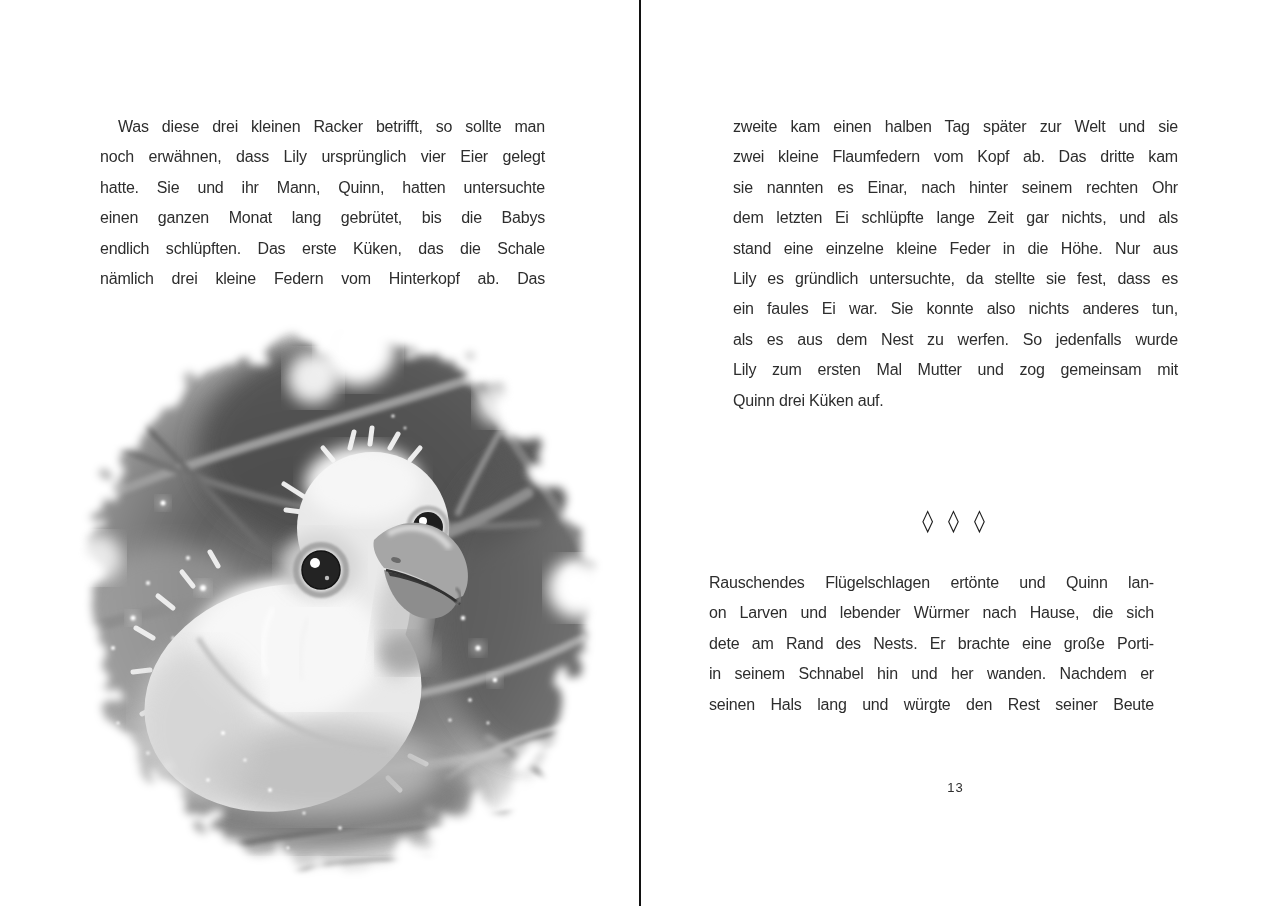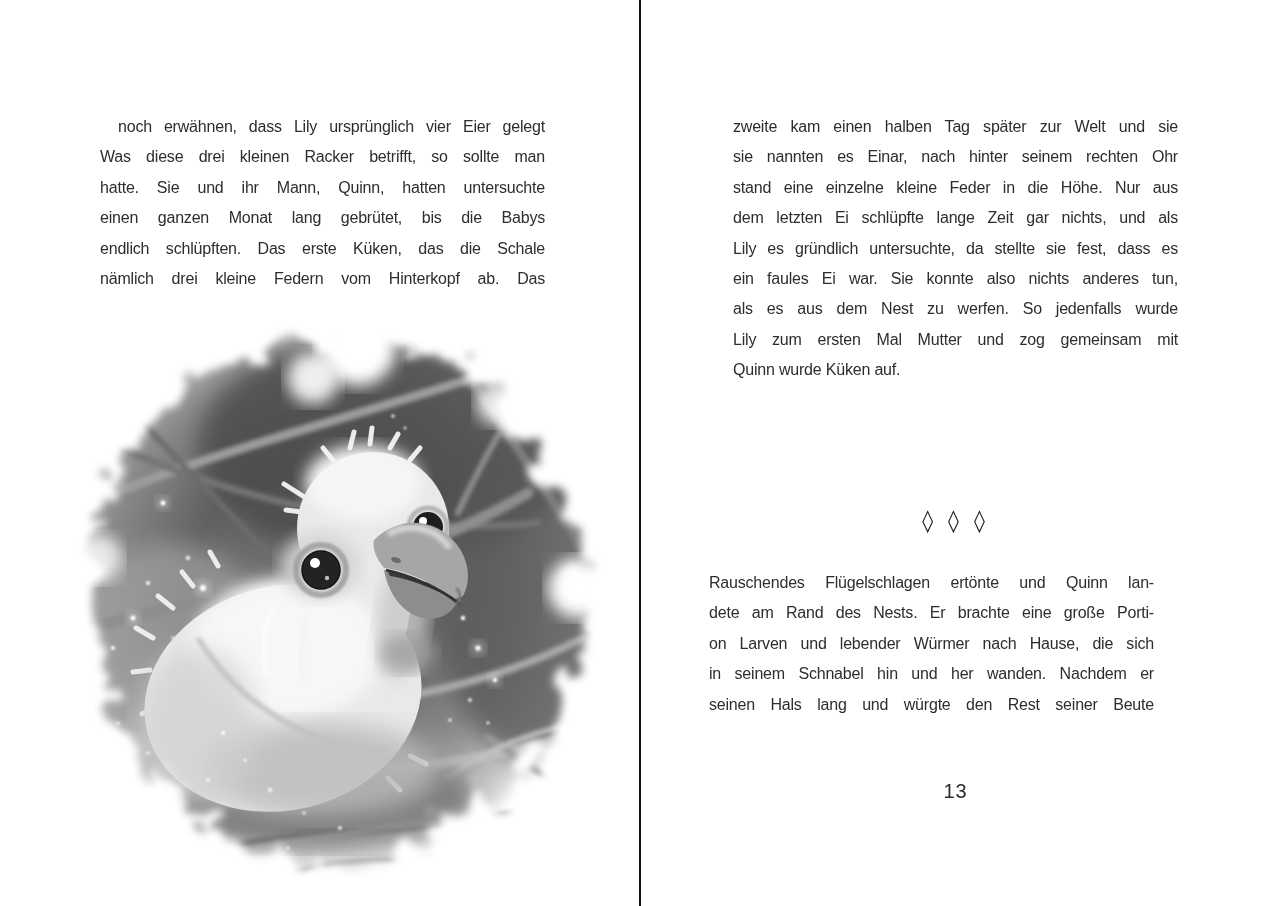--- a/index.html
+++ b/index.html
@@ -41,39 +41,39 @@
     font-family: "DejaVu Sans", sans-serif;
     font-size: 22px;
     letter-spacing: 4px;
     color: #1b1b1b;
   }
   .pagenum {
     position: absolute;
     left: 733px; top: 780px;
     width: 445px;
     text-align: center;
-    font-size: 20px;
+    font-size: 13px;
     letter-spacing: 1px;
     color: #2d2d2d;
   }
   .illustration {
     position: absolute;
     left: 58px; top: 308px;
     width: 560px; height: 598px;
   }
 </style>
 </head>
 <body>
 
 <div class="spread">
 
   <div>
     <div class="textblock left-text indent-first">
+        <div class="line j">Was diese drei kleinen Racker betrifft, so sollte man</div>
         <div class="line j">noch erwähnen, dass Lily ursprünglich vier Eier gelegt</div>
-        <div class="line j">Was diese drei kleinen Racker betrifft, so sollte man</div>
         <div class="line j">hatte. Sie und ihr Mann, Quinn, hatten untersuchte</div>
         <div class="line j">einen ganzen Monat lang gebrütet, bis die Babys</div>
         <div class="line j">endlich schlüpften. Das erste Küken, das die Schale</div>
         <div class="line j">nämlich drei kleine Federn vom Hinterkopf ab. Das</div>
       </div>
 
     <svg class="illustration" viewBox="0 0 560 598" role="img" aria-label="Greyscale painting of a fluffy baby chick with large dark eyes and a grey beak, sitting in a nest of criss-crossing twigs, surrounded by tiny sparkles, edges fading softly into the white page">
       <defs>
         <radialGradient id="bgG" cx="47%" cy="46%" r="56%">
           <stop offset="0" stop-color="#787878"></stop>
@@ -231,36 +231,37 @@
       <circle cx="520" cy="280" r="30" fill="#ffffff" filter="url(#b8)"></circle>
       <circle cx="40" cy="250" r="24" fill="#ffffff" opacity=".8" filter="url(#b8)"></circle>
     </svg>
   </div>
 
   <div class="gutter"></div>
 
   <div>
     <div class="textblock right-text">
         <div class="line j">zweite kam einen halben Tag später zur Welt und sie</div>
+        <div class="line j">zwei kleine Flaumfedern vom Kopf ab. Das dritte kam</div>
         <div class="line j">sie nannten es Einar, nach hinter seinem rechten Ohr</div>
+        <div class="line j">dem letzten Ei schlüpfte lange Zeit gar nichts, und als</div>
         <div class="line j">stand eine einzelne kleine Feder in die Höhe. Nur aus</div>
-        <div class="line j">dem letzten Ei schlüpfte lange Zeit gar nichts, und als</div>
         <div class="line j">Lily es gründlich untersuchte, da stellte sie fest, dass es</div>
         <div class="line j">ein faules Ei war. Sie konnte also nichts anderes tun,</div>
         <div class="line j">als es aus dem Nest zu werfen. So jedenfalls wurde</div>
         <div class="line j">Lily zum ersten Mal Mutter und zog gemeinsam mit</div>
-        <div class="line">Quinn wurde Küken auf.</div>
+        <div class="line">Quinn drei Küken auf.</div>
       </div>
 
     <div class="divider">◊ ◊ ◊</div>
 
     <div class="textblock right-text2">
         <div class="line j">Rauschendes Flügelschlagen ertönte und Quinn lan-</div>
+        <div class="line j">on Larven und lebender Würmer nach Hause, die sich</div>
         <div class="line j">dete am Rand des Nests. Er brachte eine große Porti-</div>
-        <div class="line j">on Larven und lebender Würmer nach Hause, die sich</div>
         <div class="line j">in seinem Schnabel hin und her wanden. Nachdem er</div>
         <div class="line j">seinen Hals lang und würgte den Rest seiner Beute</div>
       </div>
 
     <div class="pagenum">13</div>
   </div>
 
 </div>
 
 </body></html>

